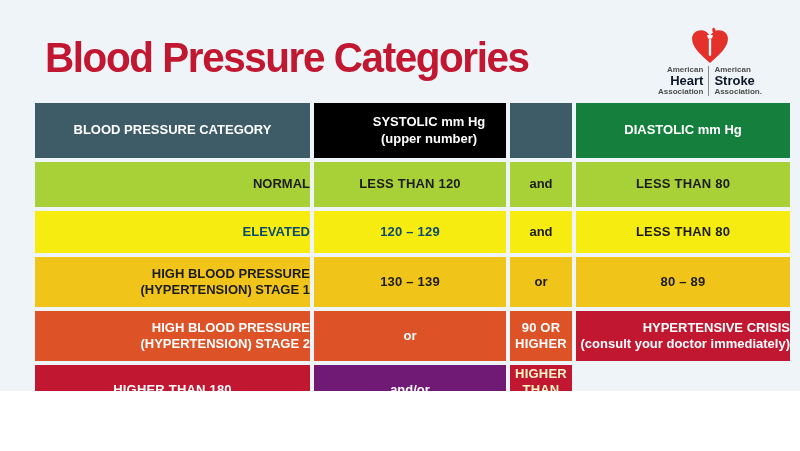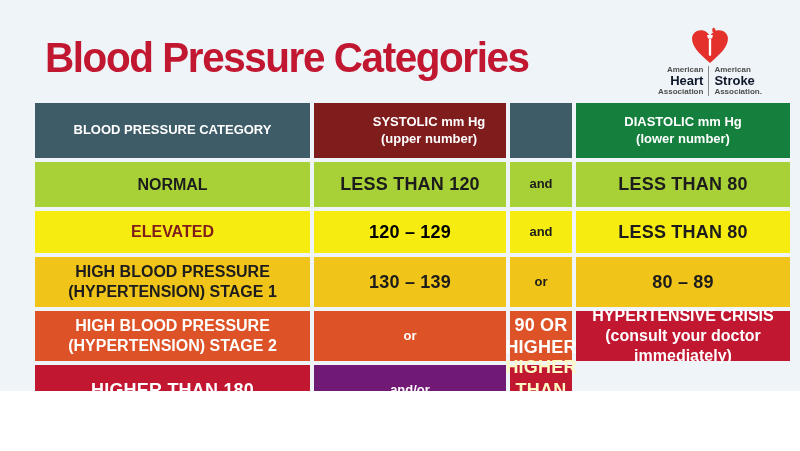--- a/index.html
+++ b/index.html
@@ -30,22 +30,22 @@
     display:grid;
     grid-template-columns:275px 192px 62px 214px;
     grid-template-rows:55px 45px 42px 50px 50px 50px;
     gap:4px;
   }
   .cell{
     display:flex;flex-direction:column;align-items:center;justify-content:center;
     text-align:center;font-weight:700;line-height:1.25;
   }
   .hcell{color:#ffffff;font-size:13px;background:#3e5c68;}
-  .cat{font-size:16px;}
-  .val{font-size:18px;letter-spacing:0.2px;}
+  .cat{font-size:13px;align-items:flex-end;}
+  .val{font-size:13px;letter-spacing:0.2px;}
   .conn{font-size:13px;}
 </style>
 </head>
 <body>
 
 <div class="stage" style="background: rgb(238, 244, 247);">
 
   <div class="page-title" style="color: rgb(193, 23, 49);">Blood Pressure Categories</div>
 
   <div class="logo">
@@ -68,47 +68,46 @@
         <span class="logo-small">Association.</span>
       </div>
     </div>
   </div>
 
   <div class="bp-table">
 
     <div class="cell hcell" style="background: rgb(62, 92, 104);">
       <span>BLOOD PRESSURE CATEGORY</span>
     </div>
-    <div class="cell hcell" style="background: #7f1d1d; padding-left: 38px;">
+    <div class="cell hcell" style="background: #000000; padding-left: 38px;">
       <span>SYSTOLIC mm Hg</span>
       <span>(upper number)</span>
     </div>
     <div class="cell hcell" style="background: rgb(62, 92, 104);"></div>
     <div class="cell hcell" style="background: #15803d;">
       <span>DIASTOLIC mm Hg</span>
-      <span>(lower number)</span>
     </div>
 
     <div class="cell cat" style="background: rgb(168, 209, 55); color: rgb(28, 28, 28);">
       <span>NORMAL</span>
     </div>
     <div class="cell val" style="background: rgb(168, 209, 55); color: rgb(28, 28, 28);">
       <span>LESS THAN 120</span>
     </div>
     <div class="cell conn" style="background: rgb(168, 209, 55); color: rgb(28, 28, 28);">
       <span>and</span>
     </div>
     <div class="cell val" style="background: rgb(168, 209, 55); color: rgb(28, 28, 28);">
       <span>LESS THAN 80</span>
     </div>
 
-    <div class="cell cat" style="background: rgb(246, 236, 15); color: #7f1d1d;">
+    <div class="cell cat" style="background: rgb(246, 236, 15); color: #0c4a6e;">
       <span>ELEVATED</span>
     </div>
-    <div class="cell val" style="background: rgb(246, 236, 15); color: #000000;">
+    <div class="cell val" style="background: rgb(246, 236, 15); color: #0c4a6e;">
       <span>120 – 129</span>
     </div>
     <div class="cell conn" style="background: rgb(246, 236, 15); color: rgb(28, 28, 28);">
       <span>and</span>
     </div>
     <div class="cell val" style="background: rgb(246, 236, 15); color: rgb(28, 28, 28);">
       <span>LESS THAN 80</span>
     </div>
 
     <div class="cell cat" style="background: rgb(240, 196, 25); color: rgb(28, 28, 28);">

